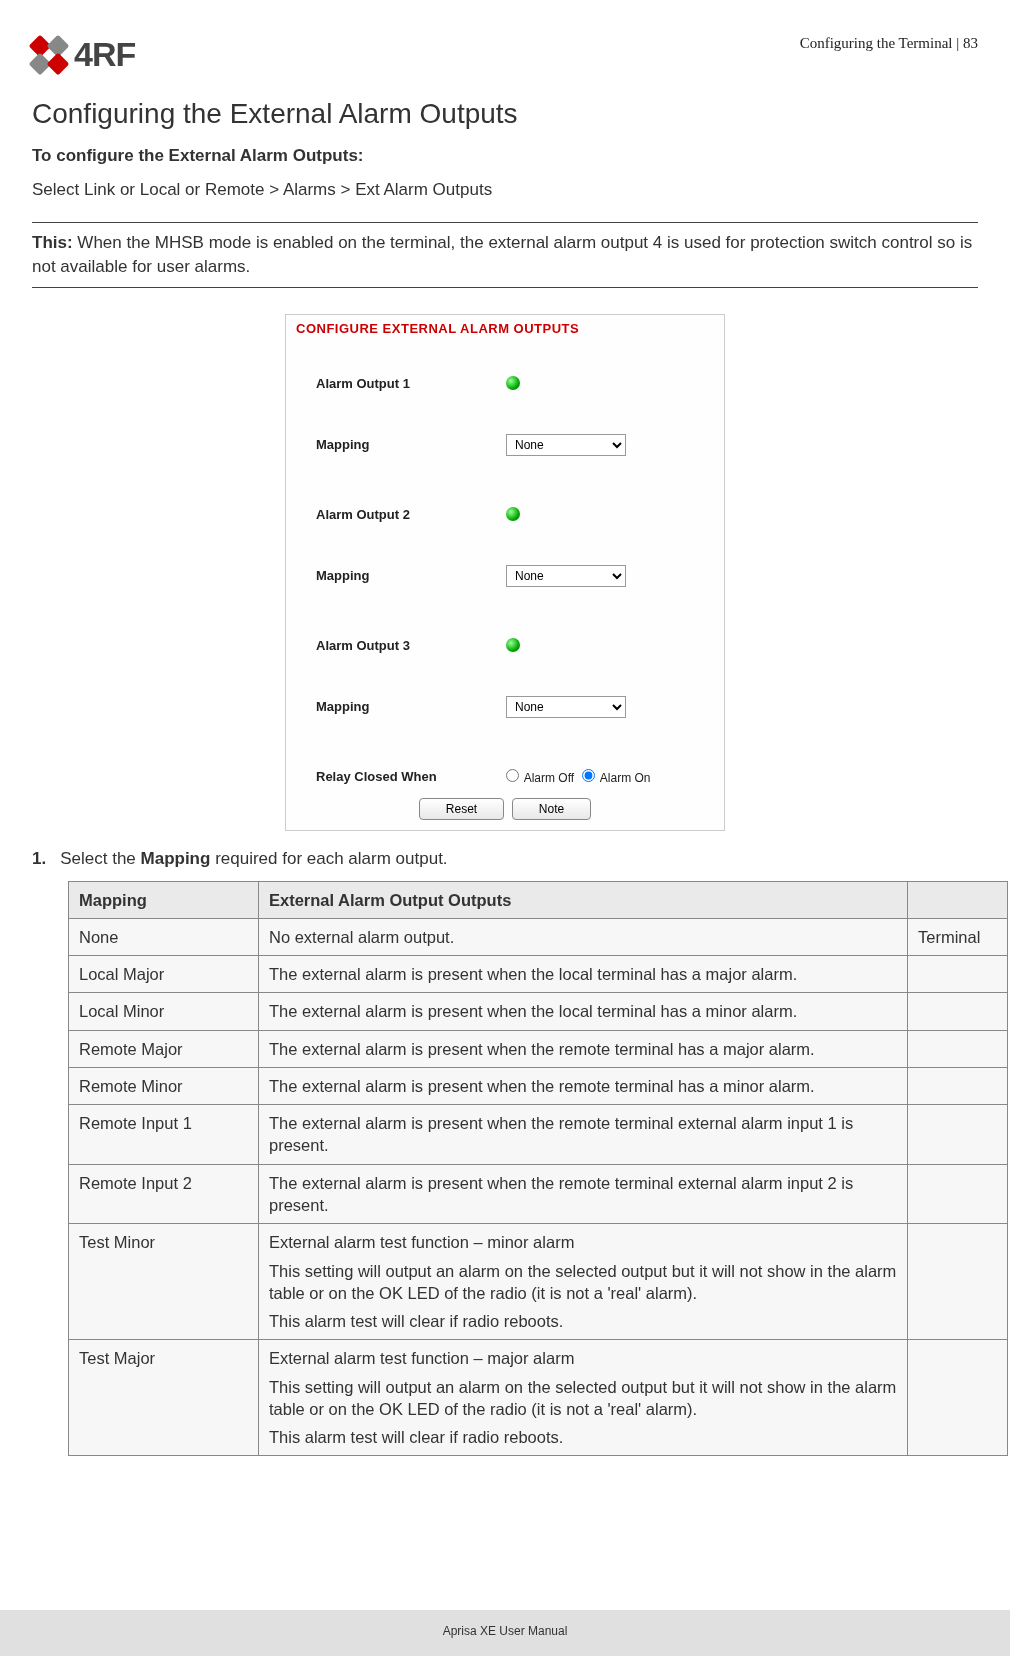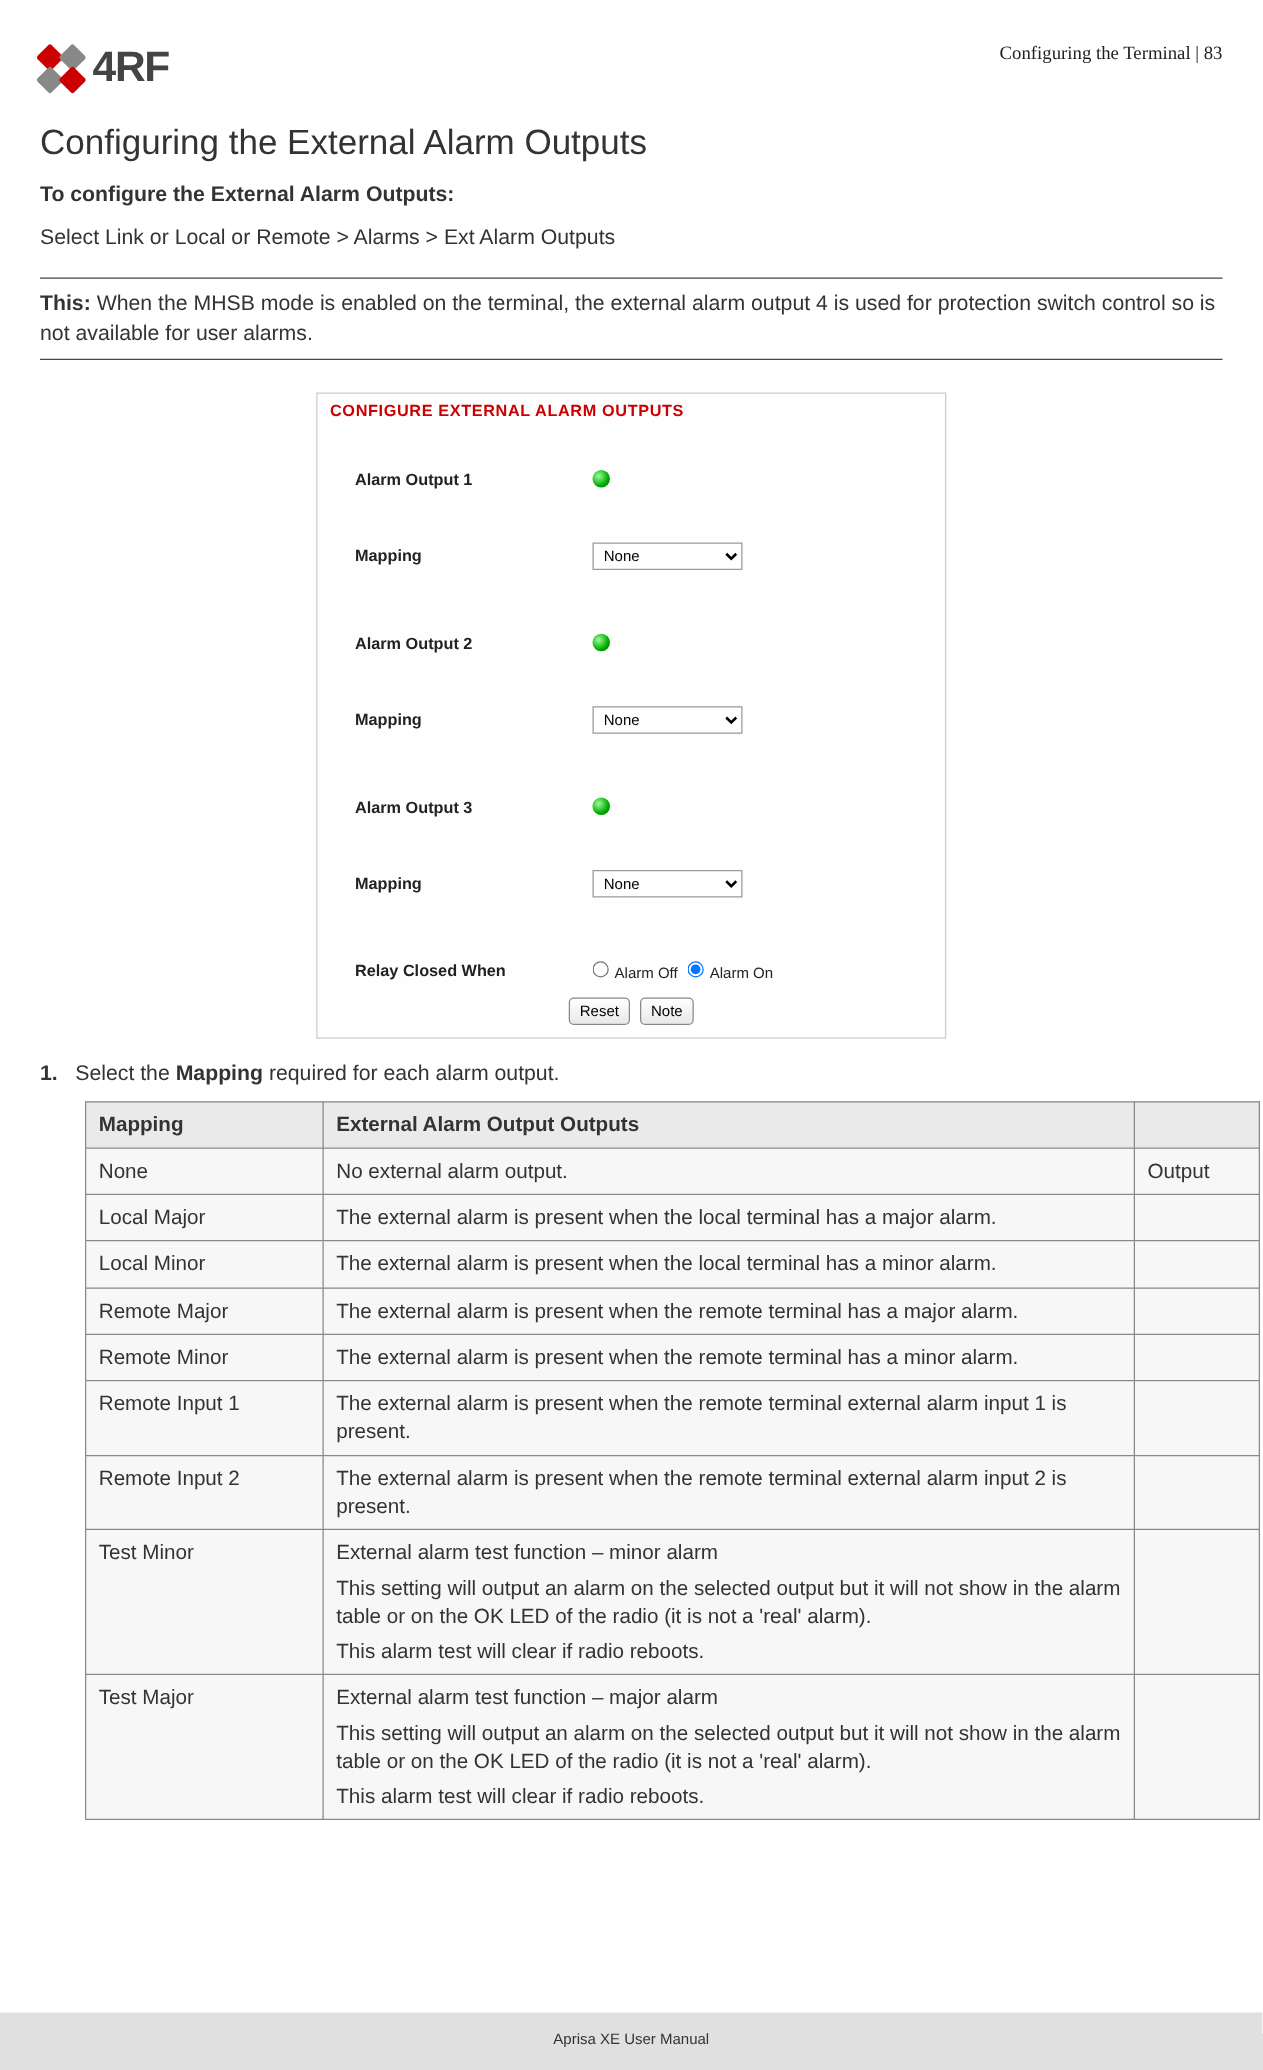--- a/index.html
+++ b/index.html
@@ -67,21 +67,21 @@
       border-top: 1px solid #444;
       border-bottom: 1px solid #444;
       padding: 8px 0;
       margin-bottom: 26px;
       font-size: 17px;
       line-height: 1.4;
     }
     .note-box .nl { font-weight: bold; }
     
     .config-panel {
-      width: 504px;
+      width: 440px;
       margin: 0 auto 18px auto;
       border: 1px solid #ccc;
       background: #fefefe;
       font-family: Arial, sans-serif;
       font-size: 13px;
       color: #222;
       padding: 6px 10px 10px 10px;
     }
     .config-title {
       color: #c00;
@@ -128,21 +128,21 @@
     .btn-row {
       text-align: center;
       margin-top: 10px;
     }
     .btn {
       display: inline-block;
       border: 1px solid #888;
       border-radius: 4px;
       background: linear-gradient(#fff, #e8e8e8);
       font-size: 12px;
-      padding: 3px 8px;
+      padding: 3px 26px;
       margin: 0 2px;
       cursor: pointer;
     }
     .step-row {
       display: flex;
       gap: 14px;
       font-size: 17px;
       margin-bottom: 12px;
     }
     .step-num { font-weight: bold; }
@@ -272,21 +272,21 @@
     <tr>
       <th class="c1">Mapping</th>
       <th>External Alarm Output Outputs</th>
       <th class="c3"></th>
     </tr>
   </thead>
   <tbody id="map-body">
       <tr>
         <td class="c1">None</td>
         <td>No external alarm output.</td>
-        <td class="c3">Output</td>
+        <td class="c3">Terminal</td>
       </tr>
       <tr>
         <td class="c1">Local Major</td>
         <td>The external alarm is present when the local terminal has a major alarm.</td>
         <td class="c3"></td>
       </tr>
       <tr>
         <td class="c1">Local Minor</td>
         <td>The external alarm is present when the local terminal has a minor alarm.</td>
         <td class="c3"></td>

